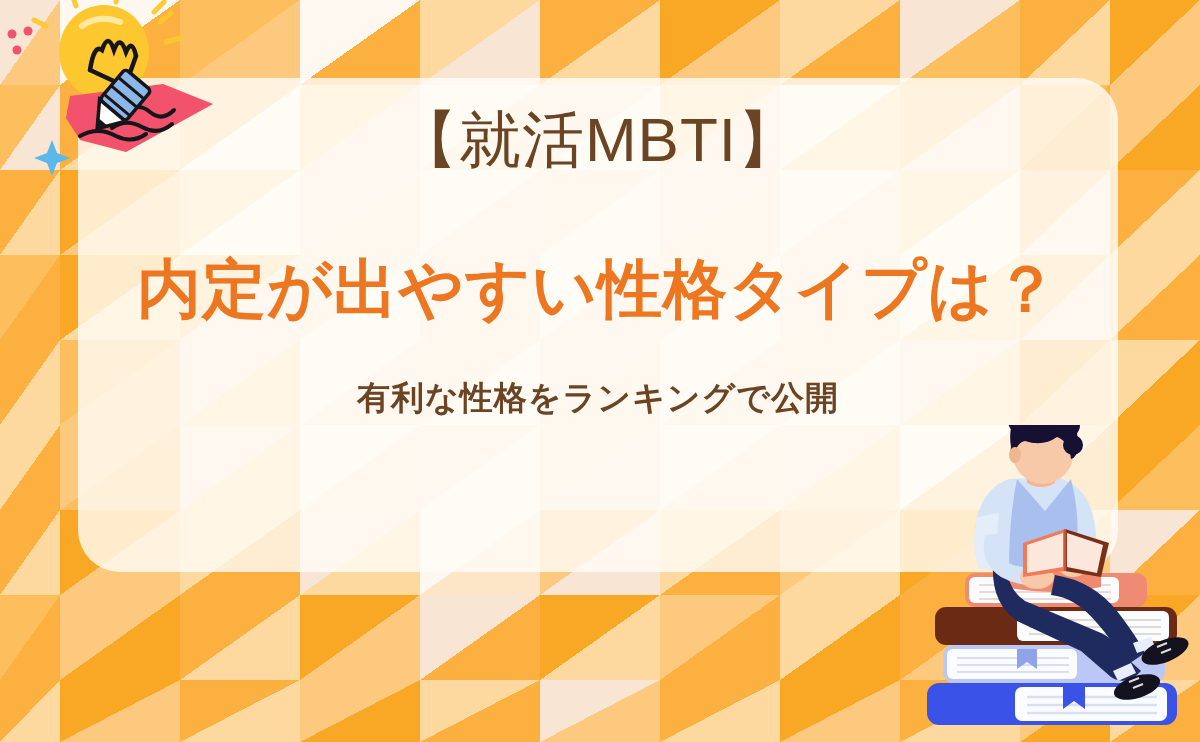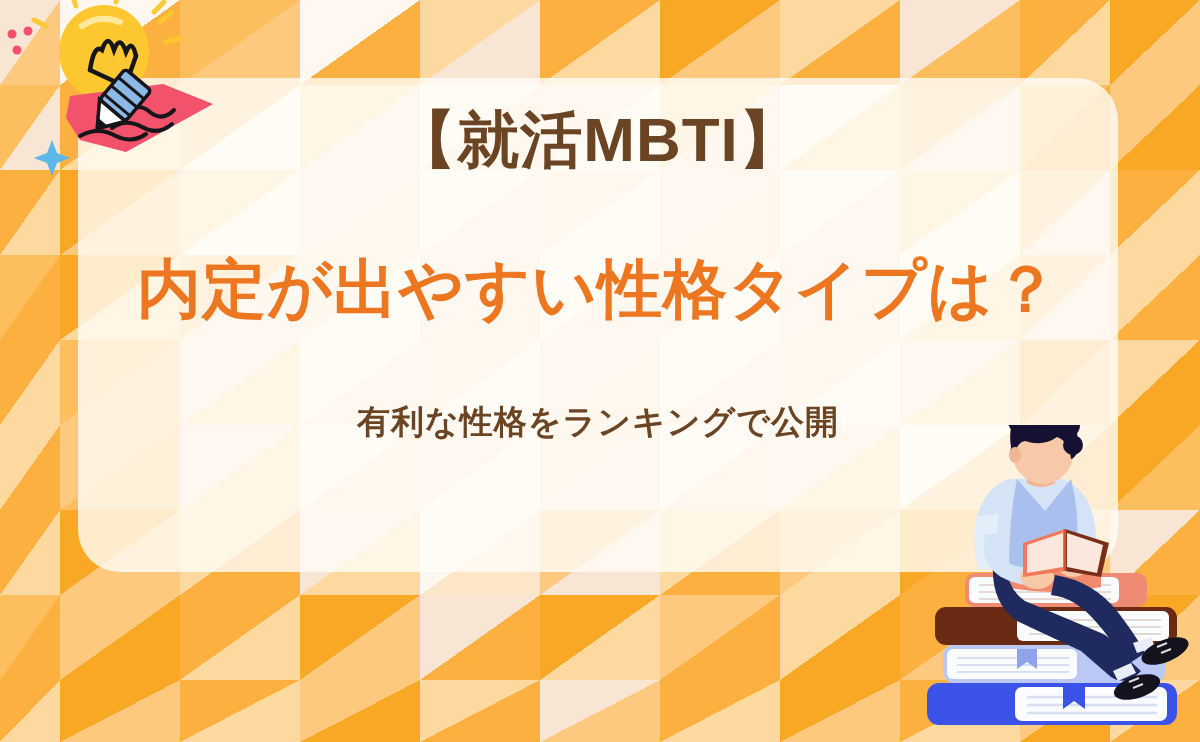--- a/index.html
+++ b/index.html
@@ -25,38 +25,38 @@
   #content {
     position:absolute;
     left:78px; top:78px;
     width:1040px; height:494px;
     display:flex; flex-direction:column;
     align-items:center; justify-content:flex-start;
     padding-top:26px;
   }
   .title {
     font-size:62px;
-    font-weight:bold;
+    font-weight:normal;
     color:#6B4423;
     letter-spacing:1px;
     line-height:1.15;
     white-space:nowrap;
     text-align:right;
   }
   .headline {
     margin-top:76px;
     font-size:64px;
     font-weight:bold;
     color:#ED7620;
     letter-spacing:1px;
     line-height:1.2;
     white-space:nowrap;
   }
   .subtitle {
-    margin-top:72px;
+    margin-top:48px;
     font-size:33px;
     font-weight:bold;
     color:#6B4423;
     letter-spacing:1px;
     white-space:nowrap;
   }
   #bulb-art { position:absolute; left:8px; top:0px; width:230px; height:175px; }
   #person-art { position:absolute; left:905px; top:425px; width:295px; height:317px; }
   #dots-art { position:absolute; left:2px; top:20px; width:52px; height:40px; }
 </style>

